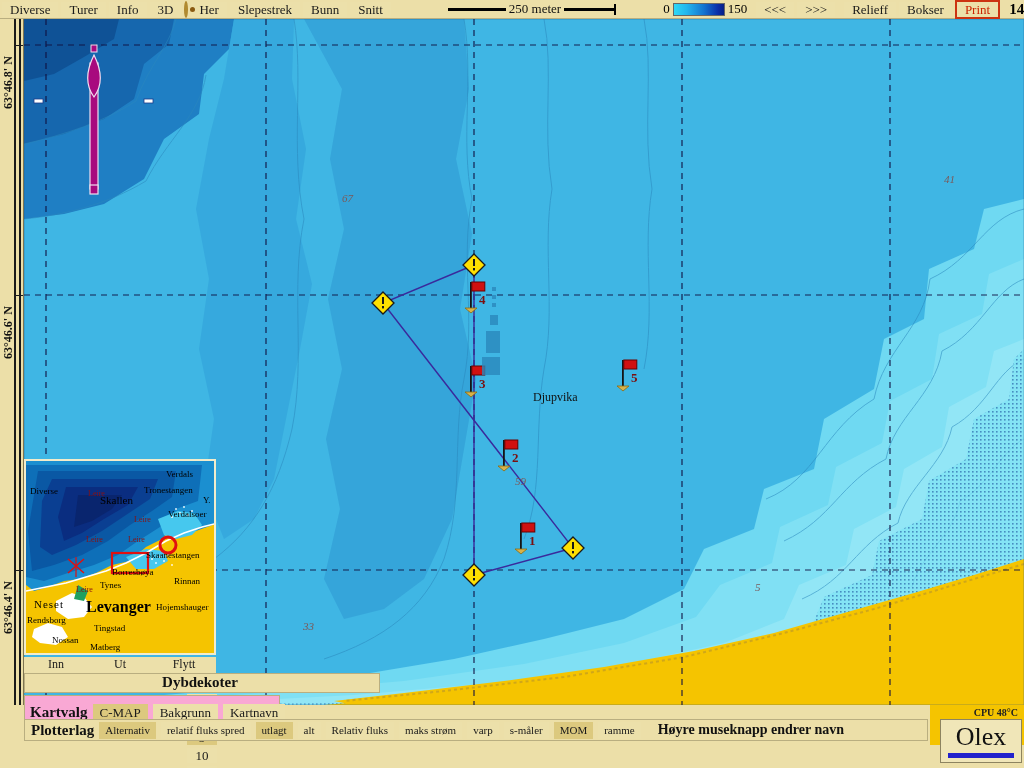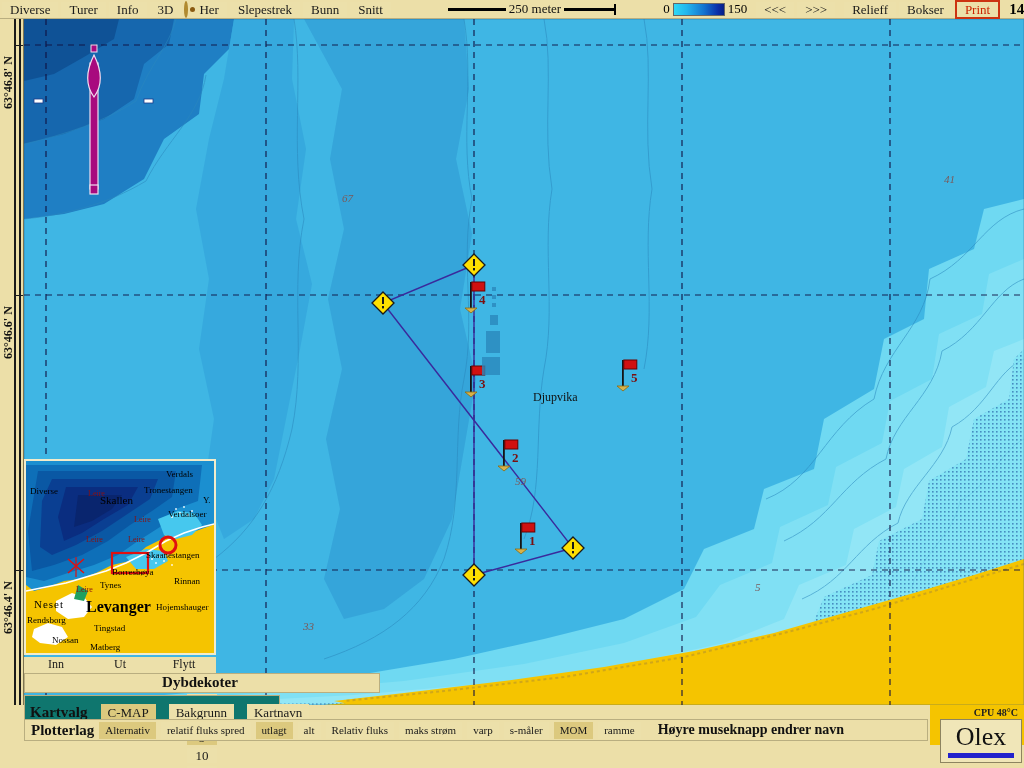--- a/index.html
+++ b/index.html
@@ -177,22 +177,22 @@
     border: 1px solid #b9ae80;
     flex-direction: column;
   }
   #dybdekoter .lbl { font-weight: bold; font-size: 15px; color:#111; margin-right:4px;}
   #dybdekoter .btn { min-width: 30px; font-size:13px; padding: 0 6px;}
 
   
   #kartvalg {
     position:absolute; left: 24px; top: 695px;
     width: 256px; height: 35px;
-    display:flex; align-items:center; gap:13px;
-    background:#0f766e; padding: 0 5px;
+    display:flex; align-items:center; gap:5px;
+    background:#f9a8d4; padding: 0 5px;
     border: 1px solid #b9ae80;
   }
   #kartvalg .lbl { font-weight:bold; font-size:15px; color:#111; }
   #kartvalg .btn { font-size:13px; }
 
   
   #plotterlag {
     position:absolute; left: 24px; top: 719px;
     width: 904px; height: 22px;
     display:flex; align-items:center; gap:5px;

